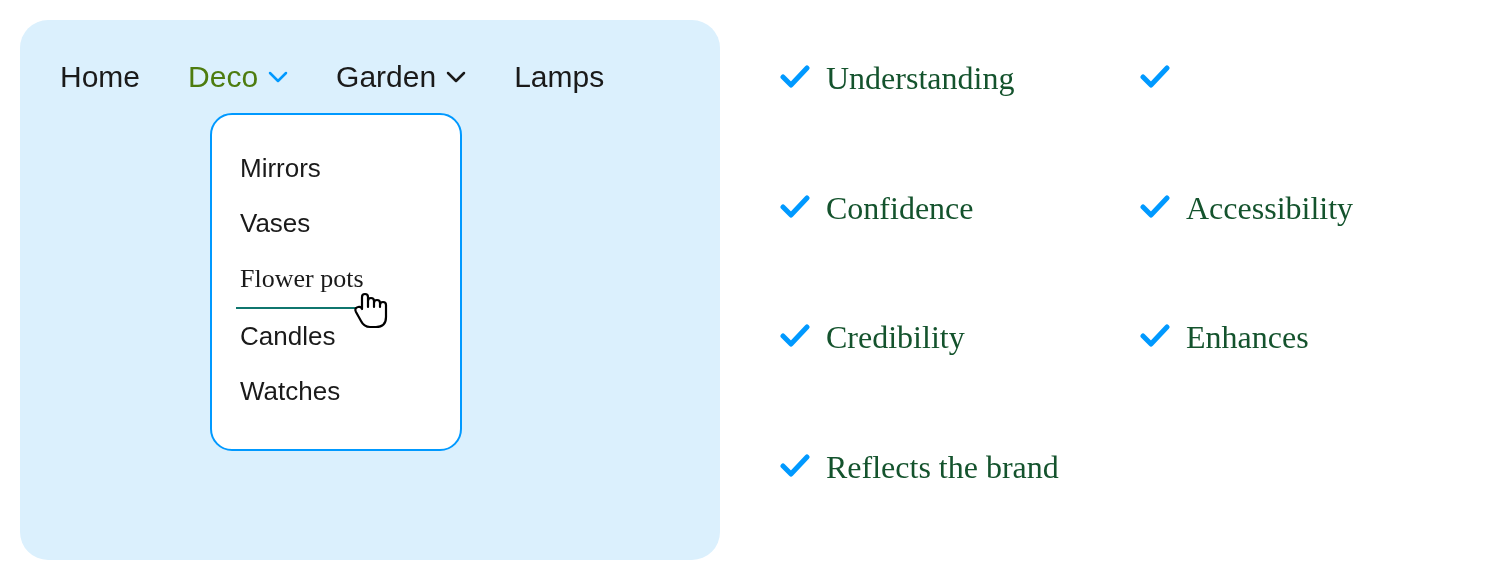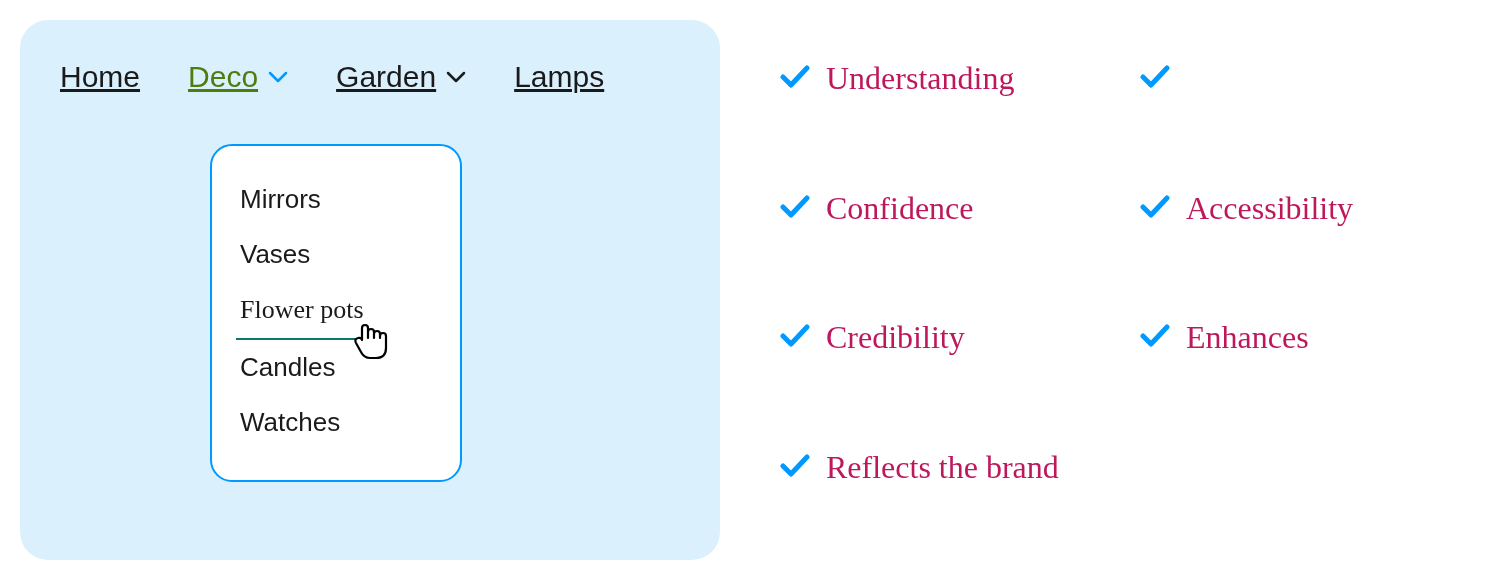--- a/index.html
+++ b/index.html
@@ -36,28 +36,27 @@
     gap: 48px;
     font-size: 30px;
     color: #1a1a1a;
     align-items: center;
   }
   .nav-item {
     display: inline-flex;
     align-items: center;
     gap: 10px;
     cursor: pointer;
-    text-decoration: underline;
   }
   .nav-item.active { color: #4d7c0f; font-weight: 500; }
   .chevron svg { display: block; }
 
   .dropdown {
     position: absolute;
-    top: 124px;
+    top: 93px;
     left: 190px;
     width: 252px;
     background: #fff;
     border: 2px solid #0099ff;
     border-radius: 22px;
     padding: 26px 24px 30px 24px;
     box-sizing: border-box;
   }
   .dropdown-item {
     font-size: 26px;
@@ -92,21 +91,21 @@
   }
   .benefit {
     display: flex;
     align-items: flex-start;
     gap: 16px;
   }
   .check { flex-shrink: 0; margin-top: 4px; }
   .benefit-label {
     font-family: Georgia, 'Times New Roman', serif;
     font-size: 32px;
-    color: #be185d;
+    color: #14532d;
     line-height: 1.15;
   }
 </style>
 </head>
 <body>
 
 <div class="wrap">
 
   <div class="nav-panel">
 

